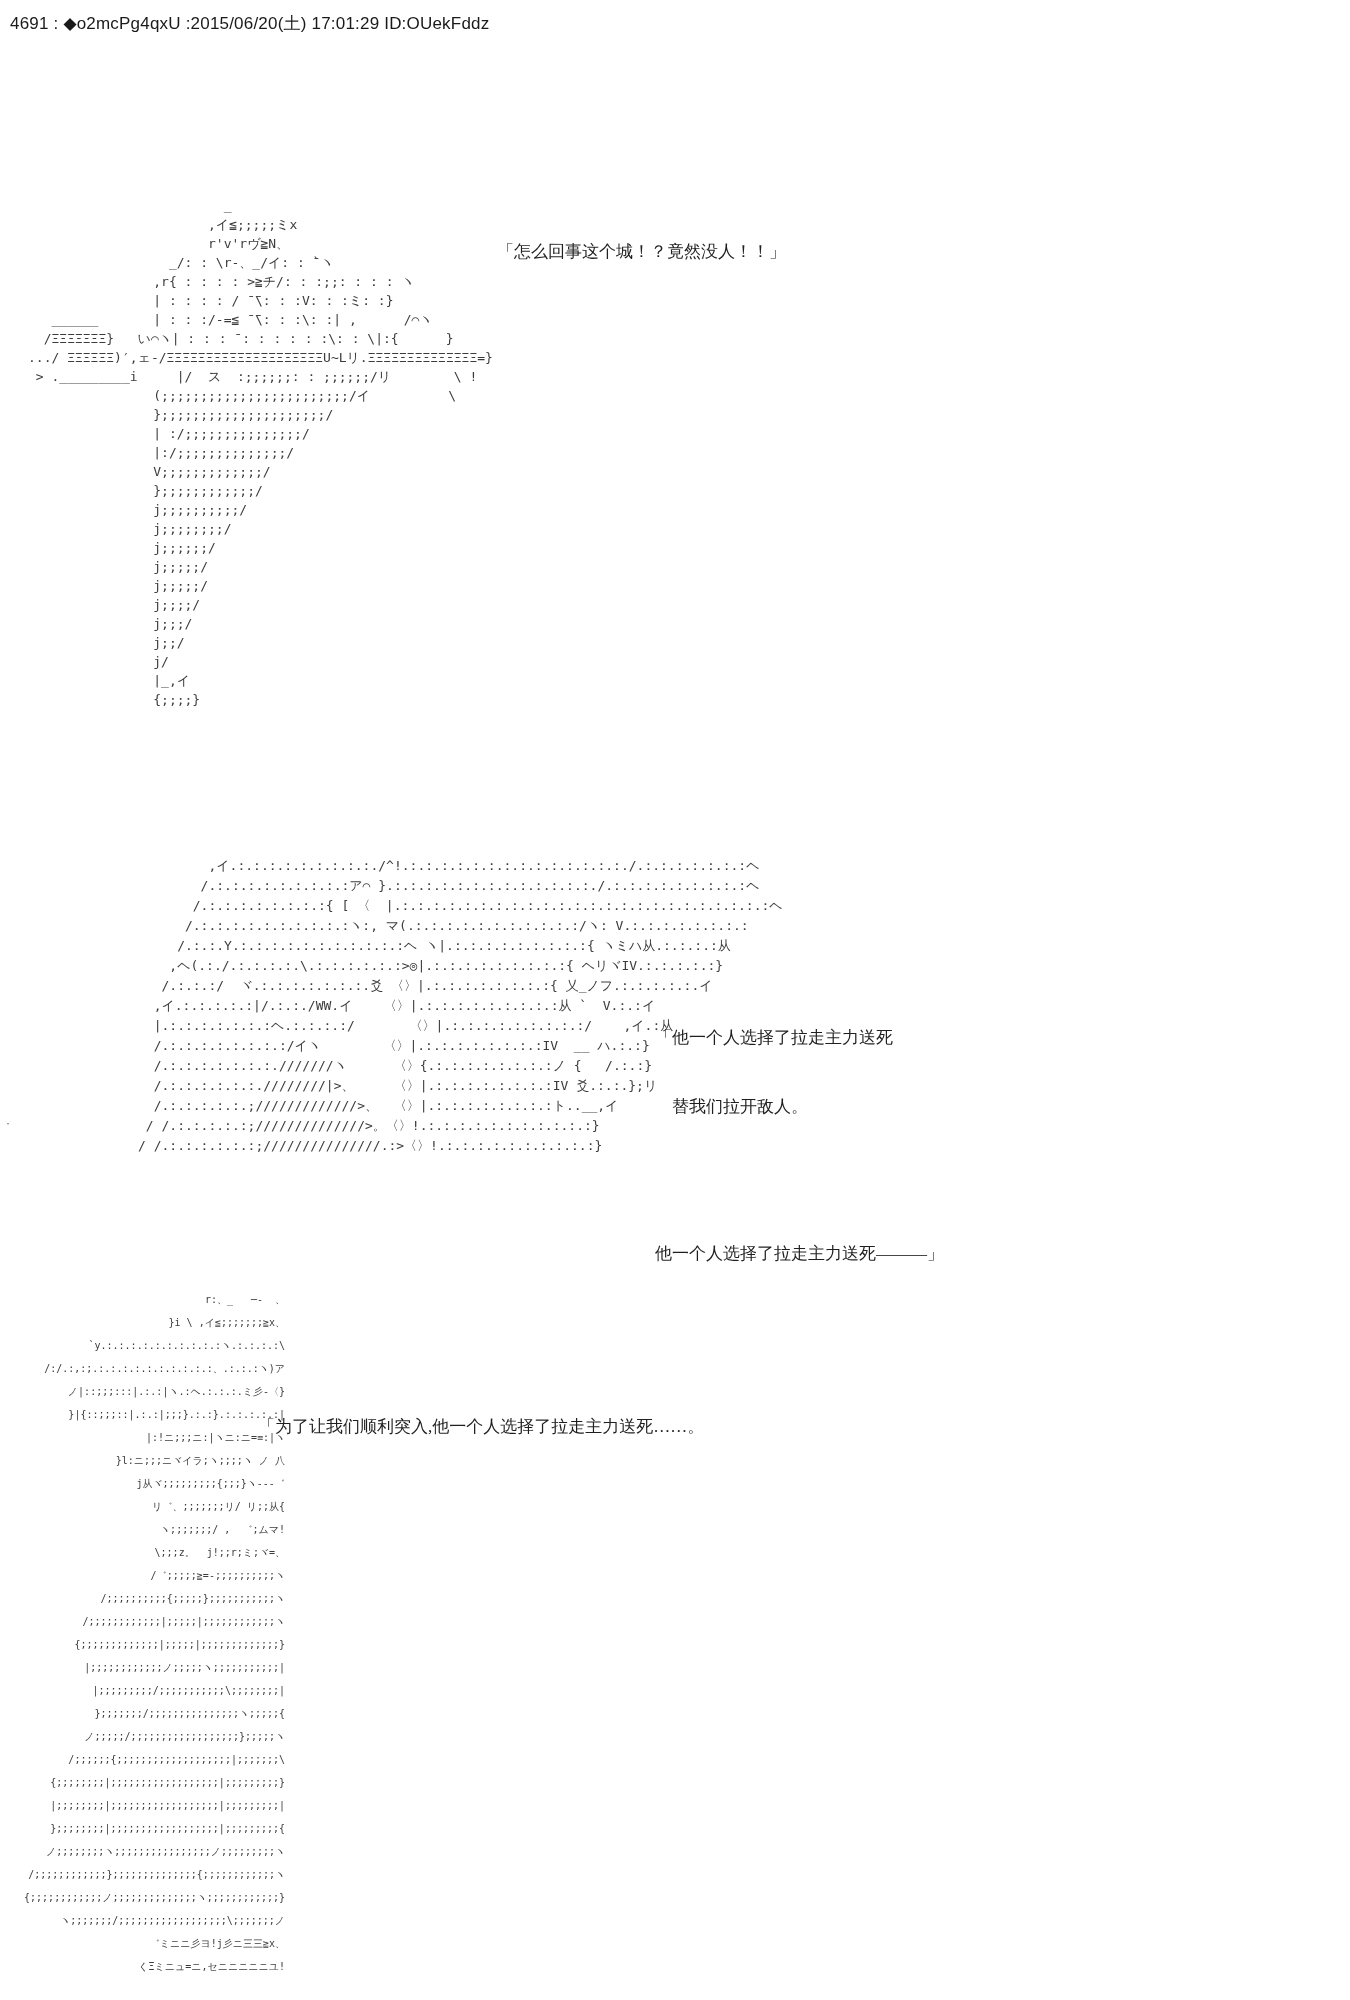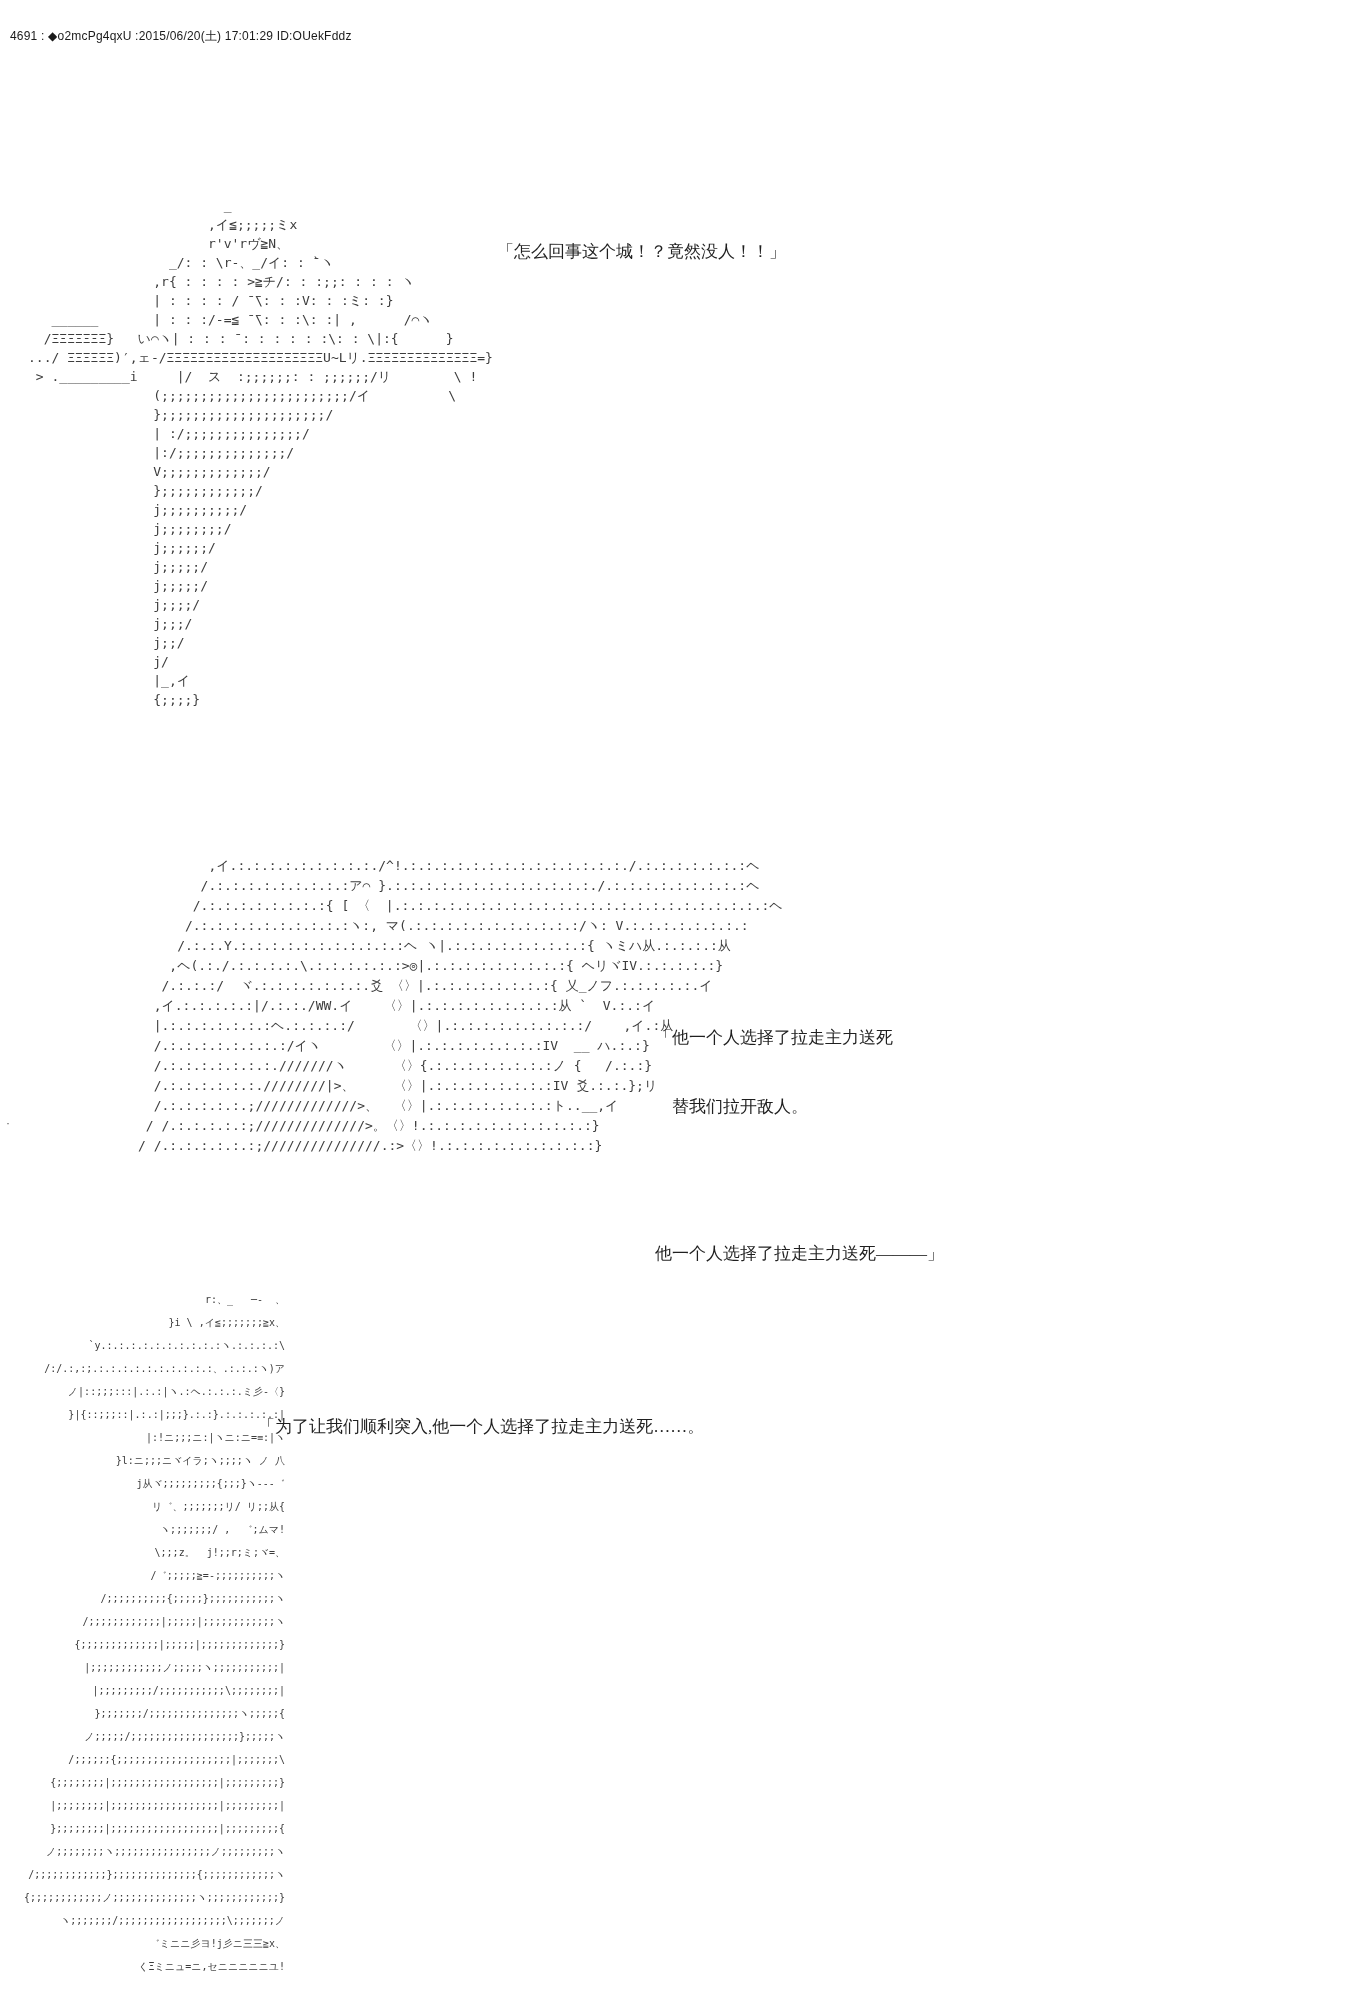--- a/index.html
+++ b/index.html
@@ -9,22 +9,22 @@
     height: 2000px;
     position: relative;
     background: #ffffff;
     overflow: hidden;
     font-family: "Liberation Sans", "DejaVu Sans", sans-serif;
     color: #222;
   }
   .post-header {
     position: absolute;
     left: 10px;
-    top: 28px;
-    font-size: 12px;
+    top: 12px;
+    font-size: 17px;
     color: #1a1a1a;
     white-space: pre;
     letter-spacing: 0.2px;
   }
   .post-header span { display: inline; }
   .aa {
     position: absolute;
     margin: 0;
     font-family: "DejaVu Sans Mono", "Liberation Mono", monospace;
     color: #3c3c3c;

